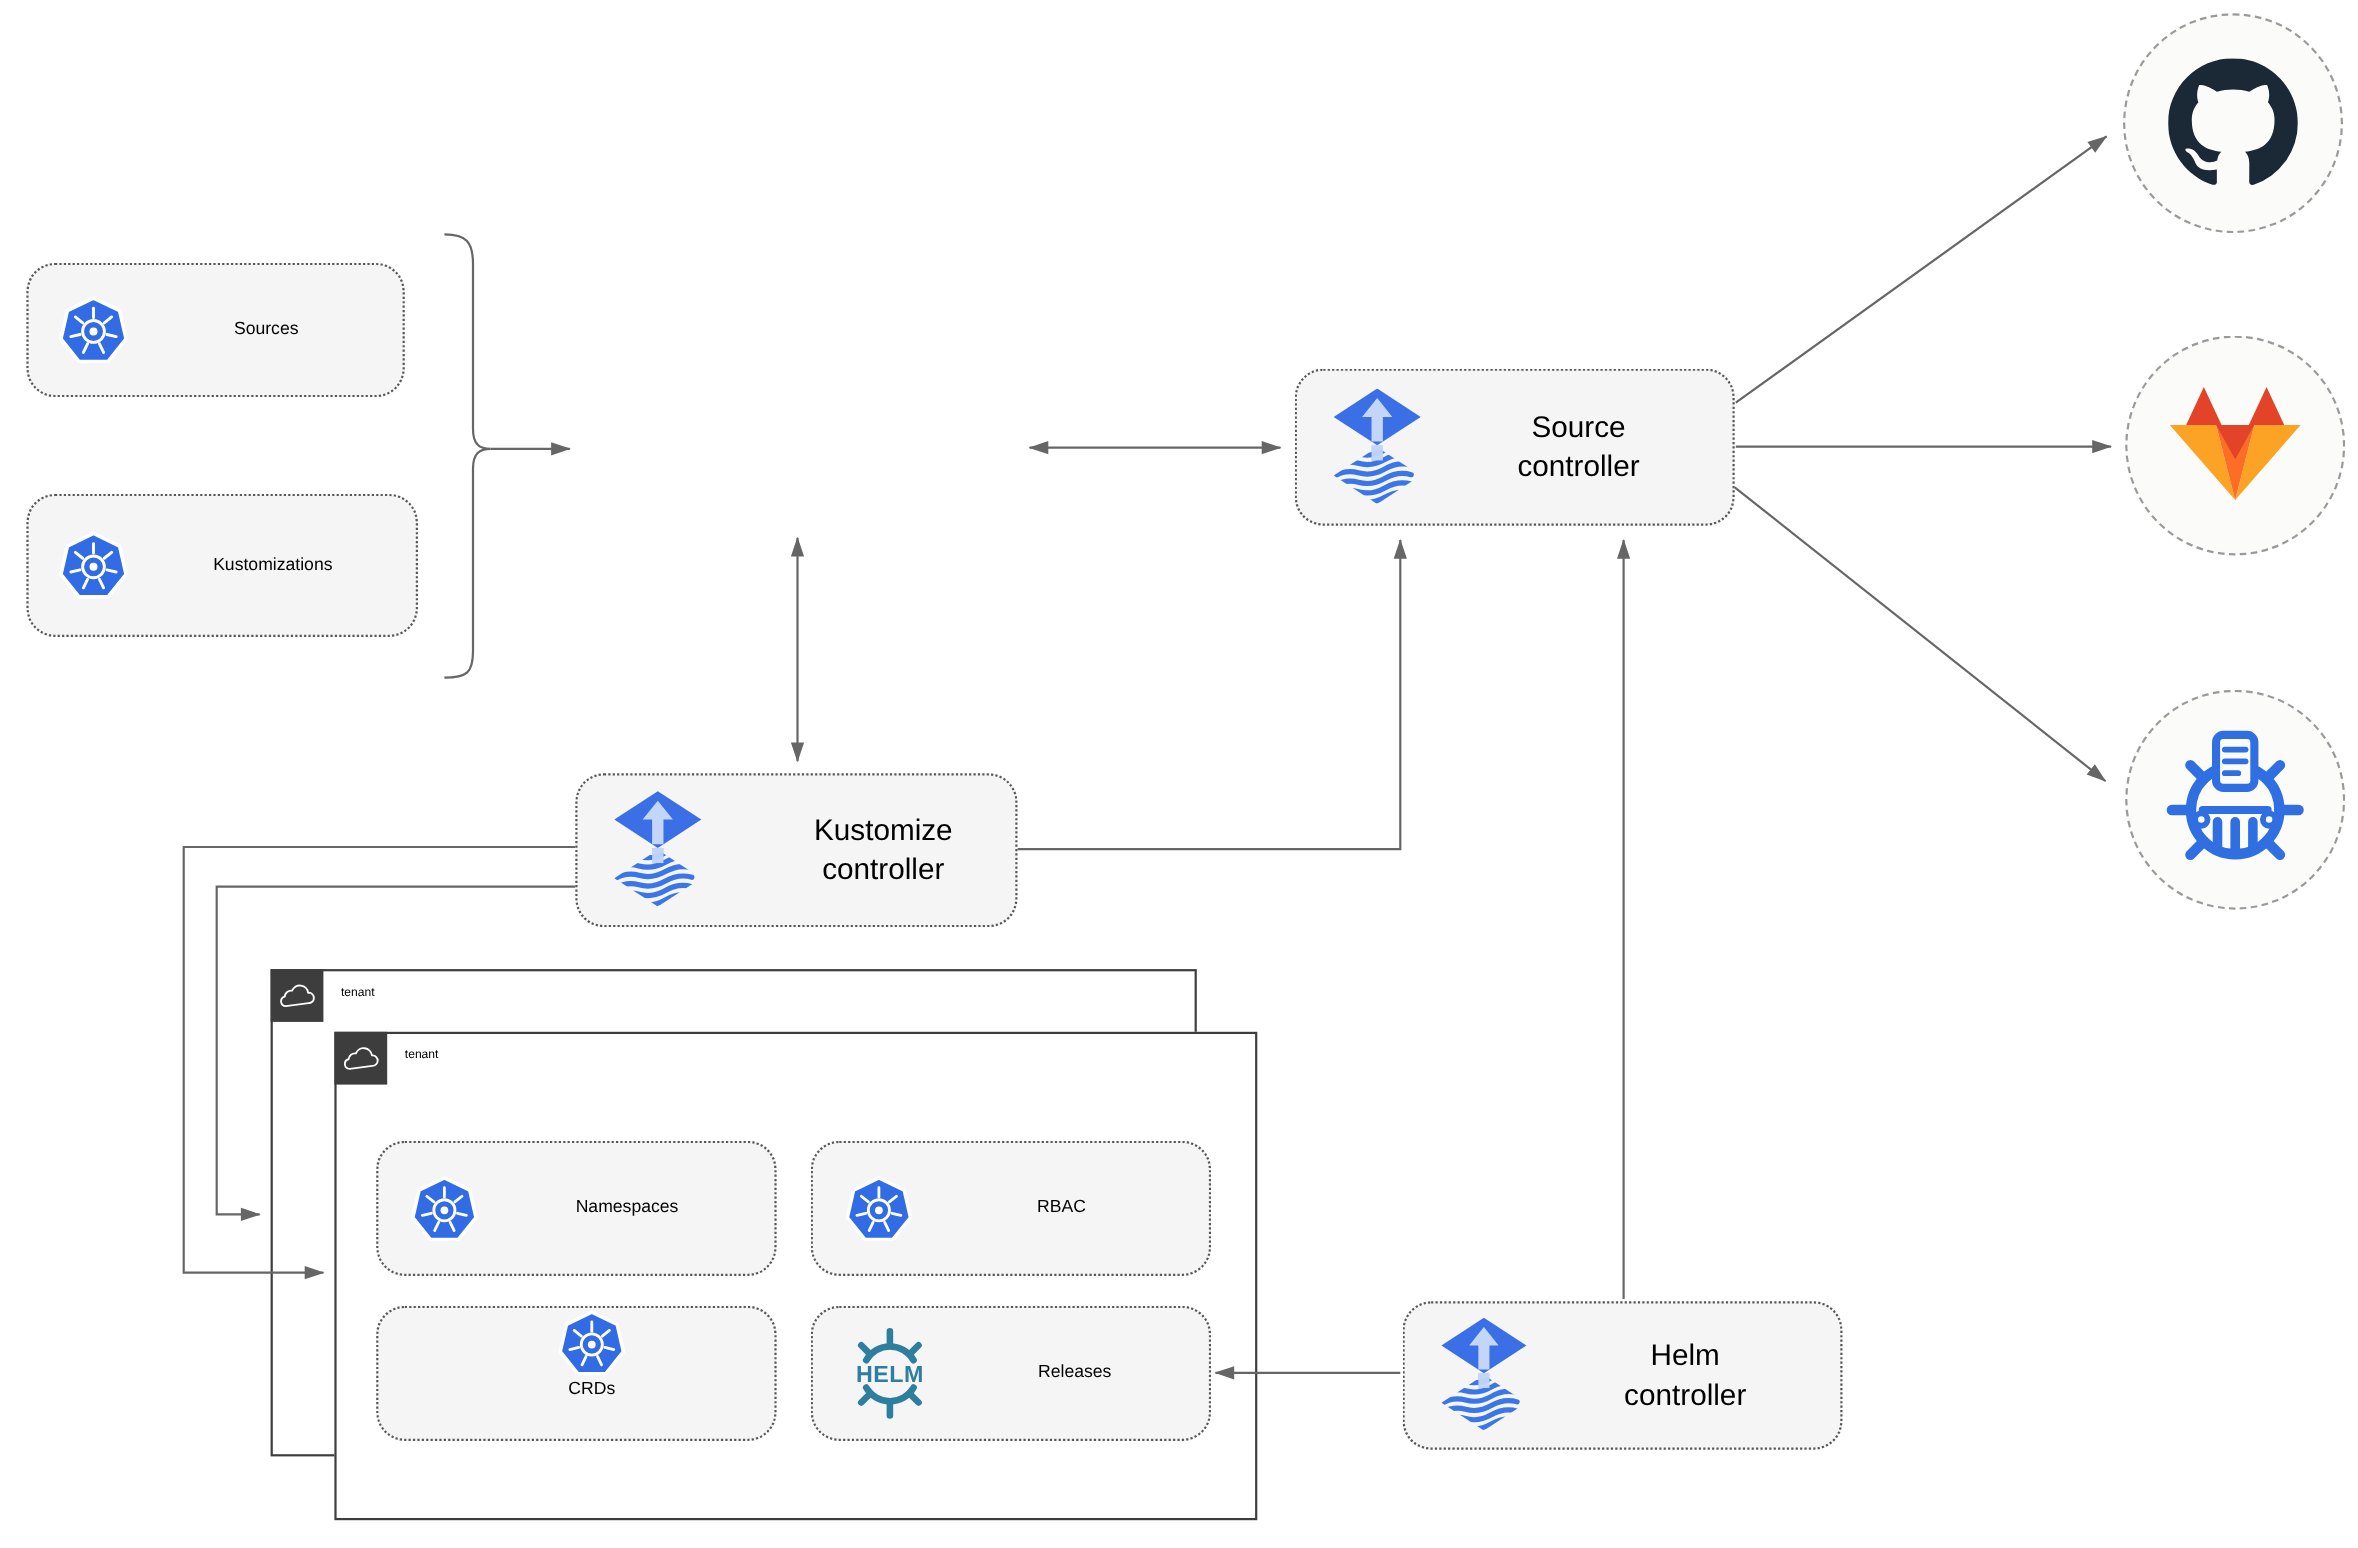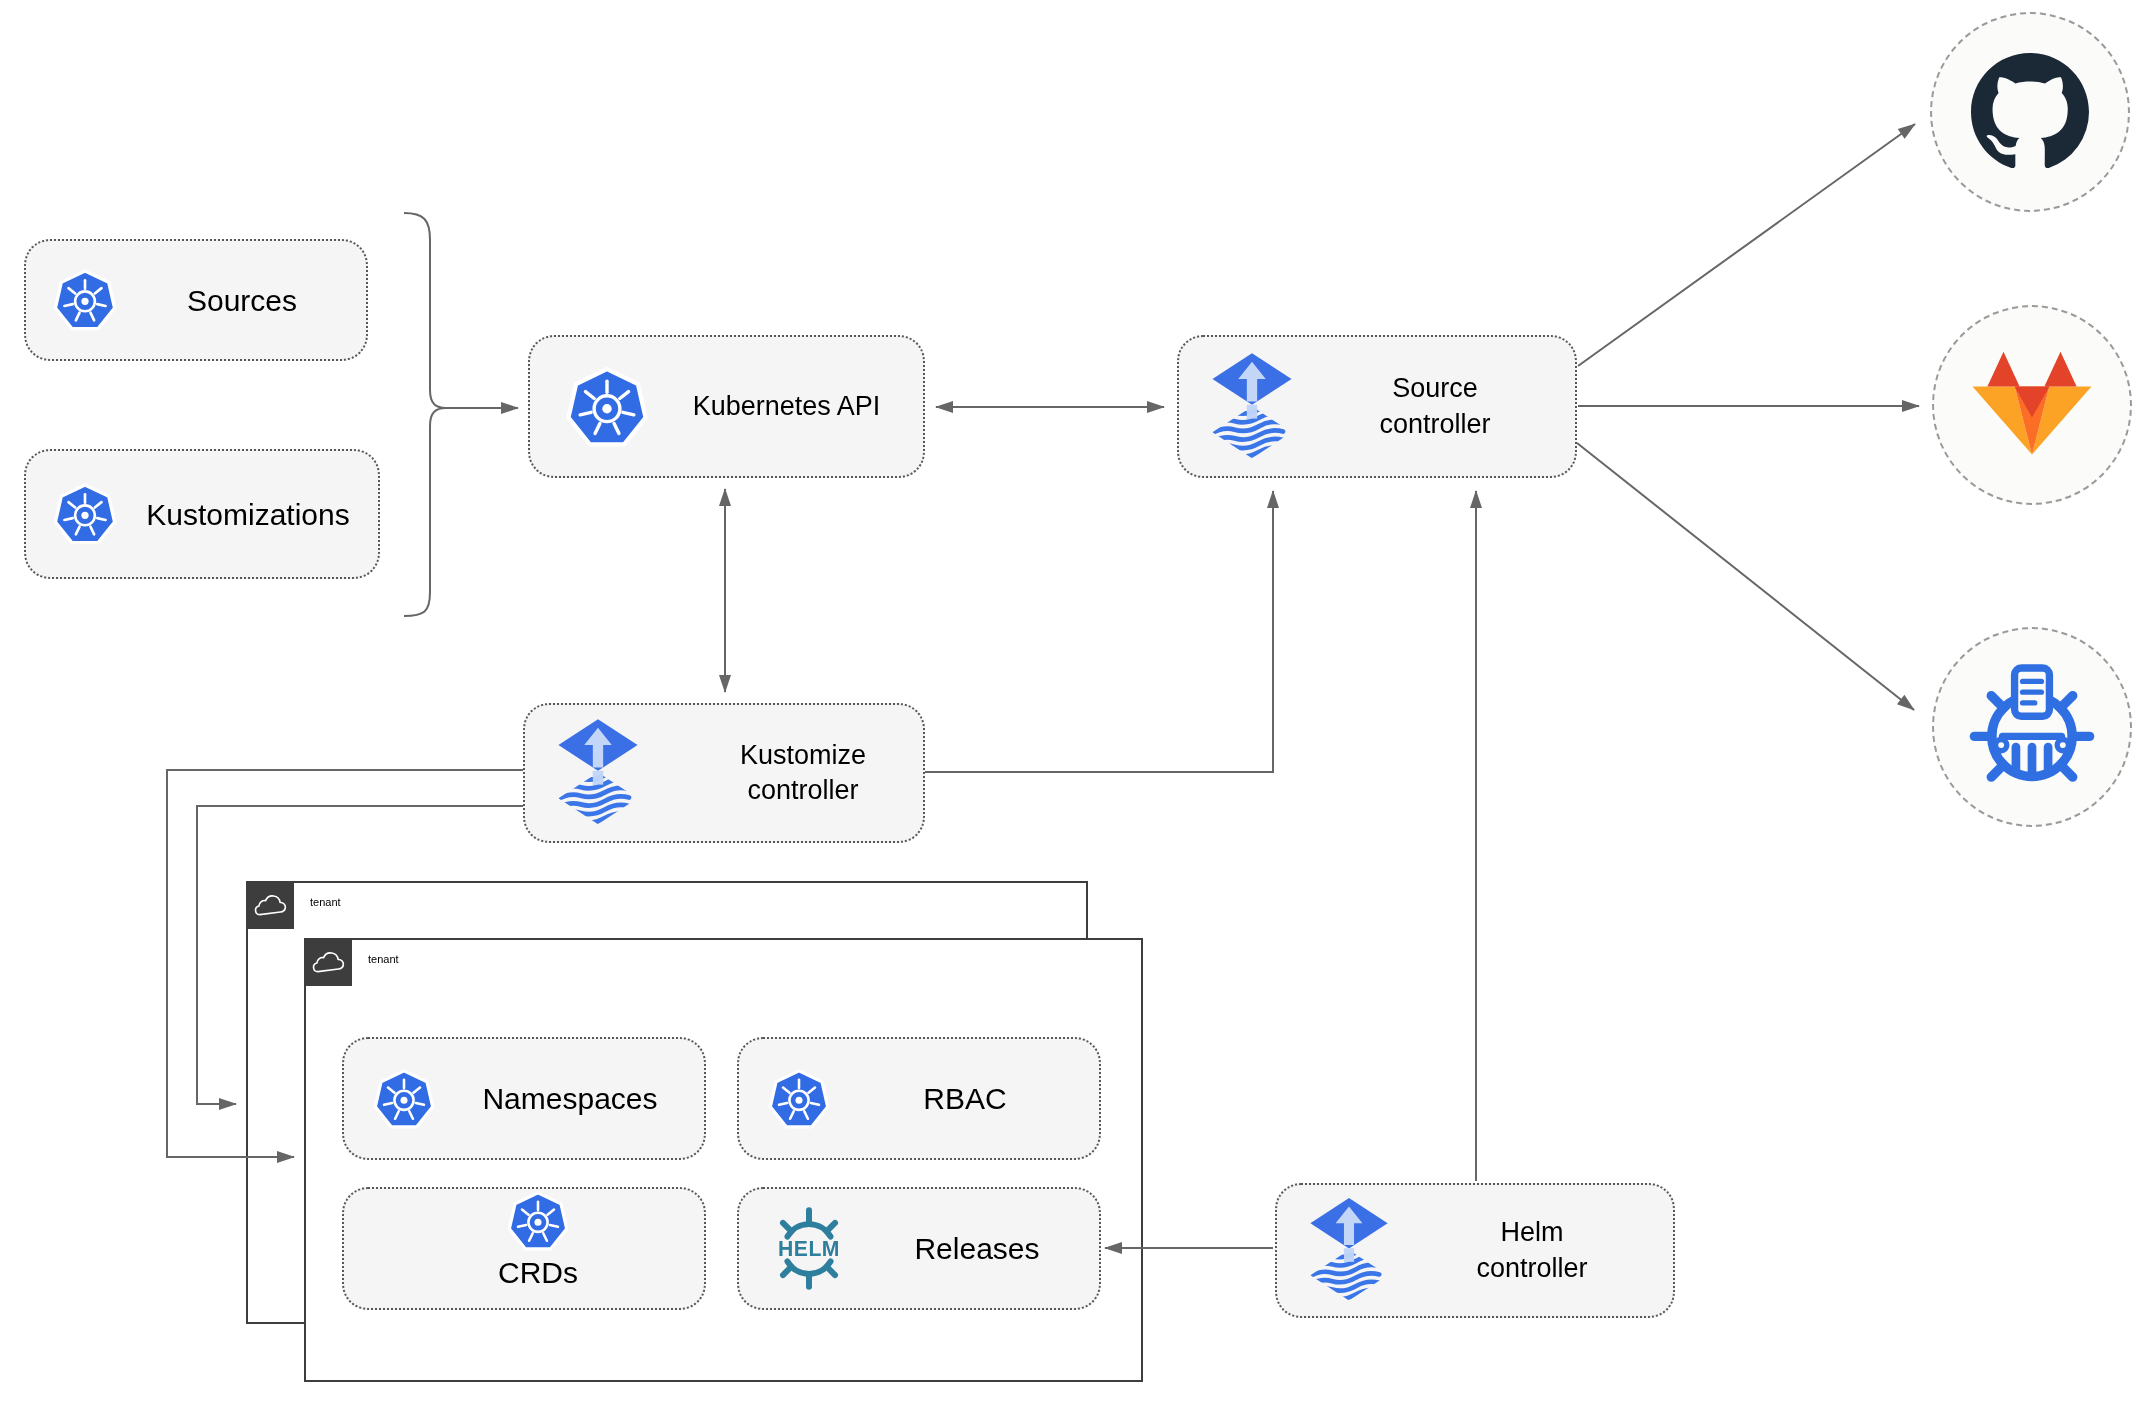--- a/index.html
+++ b/index.html
@@ -4,21 +4,21 @@
 <style>
   html,body{margin:0;padding:0;background:#fff;}
   .canvas{position:relative;width:2144px;height:1407px;background:#ffffff;
           font-family:"Liberation Sans",sans-serif;overflow:hidden;}
 
   
   .node{position:absolute;background:#F5F5F5;border:2px dotted #575757;border-radius:26px;
         display:flex;align-items:center;box-sizing:border-box;z-index:4;}
   .node .icon{flex:0 0 auto;display:flex;align-items:center;justify-content:center;}
   .node .label{flex:1 1 auto;text-align:center;color:#000;line-height:1.3;}
-  .node.small .label{font-size:30px;}
+  .node.small .label{font-size:16px;}
   .node.big .label{font-size:27px;}
   .pre{white-space:pre-line;}
 
   
   .tenant{position:absolute;background:#ffffff;border:2px solid #3D3D3D;box-sizing:border-box;}
   .tenant .tab{position:absolute;top:-2px;left:-2px;width:48px;height:48px;background:#3D3D3D;
                display:flex;align-items:center;justify-content:center;}
   .tenant .tlabel{position:absolute;top:13px;left:62px;font-size:11px;color:#000;}
 
   
@@ -168,28 +168,20 @@
 
   <div class="node small" style="left:24px;top:449px;width:356px;height:130px;padding-left:26px;">
     <span class="icon">
       <svg width="66" height="66">
           <use href="#k8s"></use>
         </svg>
       </span>
     <span class="label">Kustomizations</span>
   </div>
 
-  <div class="node big" style="left:528px;top:335px;width:397px;height:143px;padding-left:34px;">
-    <span class="icon">
-      <svg width="86" height="86">
-          <use href="#k8s"></use>
-        </svg>
-      </span>
-    <span class="label">Kubernetes API</span>
-  </div>
 
   <div class="node big" style="left:1177px;top:335px;width:400px;height:143px;padding-left:30px;">
     <span class="icon">
       <svg width="86" height="108">
           <use href="#flux"></use>
         </svg>
       </span>
     <span class="label pre">Source
 controller</span>
   </div>

